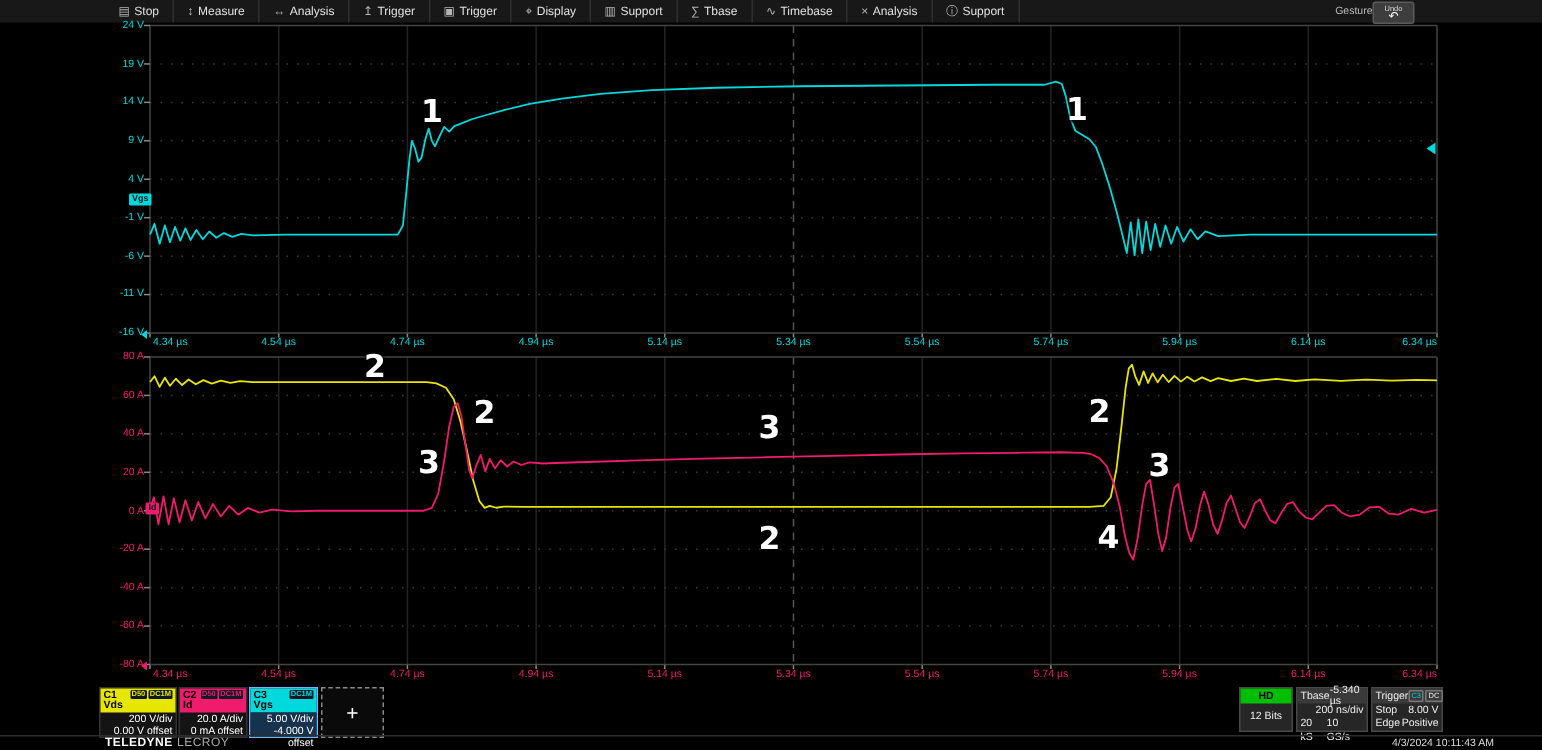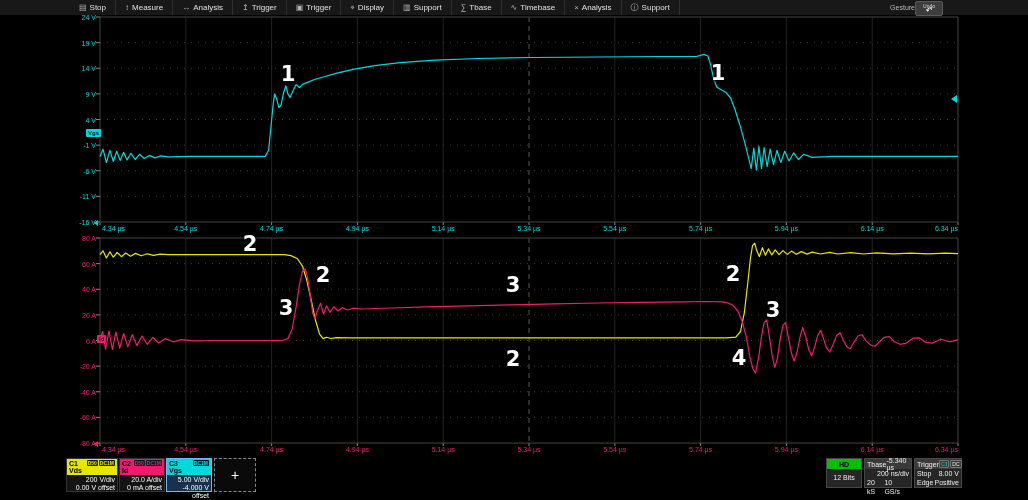--- a/index.html
+++ b/index.html
@@ -364,14 +364,20 @@
     <div class="strow">
       <span>Stop</span>
       <span>8.00 V</span>
     </div>
     <div class="strow">
       <span>Edge</span>
       <span>Positive</span>
     </div>
   </div>
 
+  <div class="footer">
+    <div class="brand">
+      <span>TELEDYNE</span><span class="light">LECROY</span>
+    </div>
+    <div class="timestamp">4/3/2024 10:11:43 AM</div>
+  </div>
 
 </div>
 
 </body></html>

